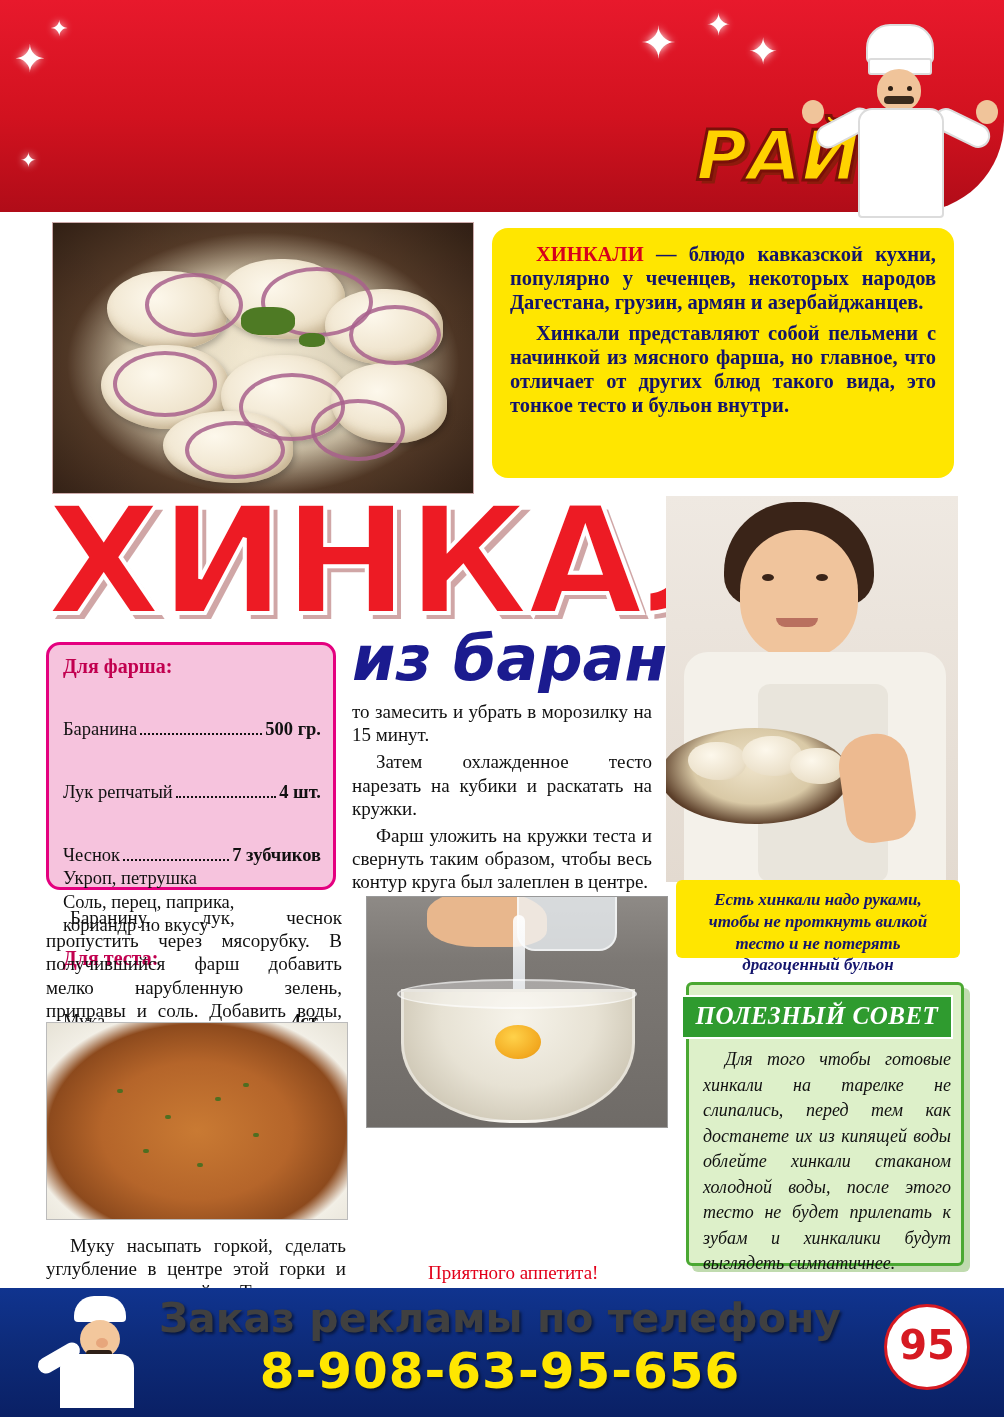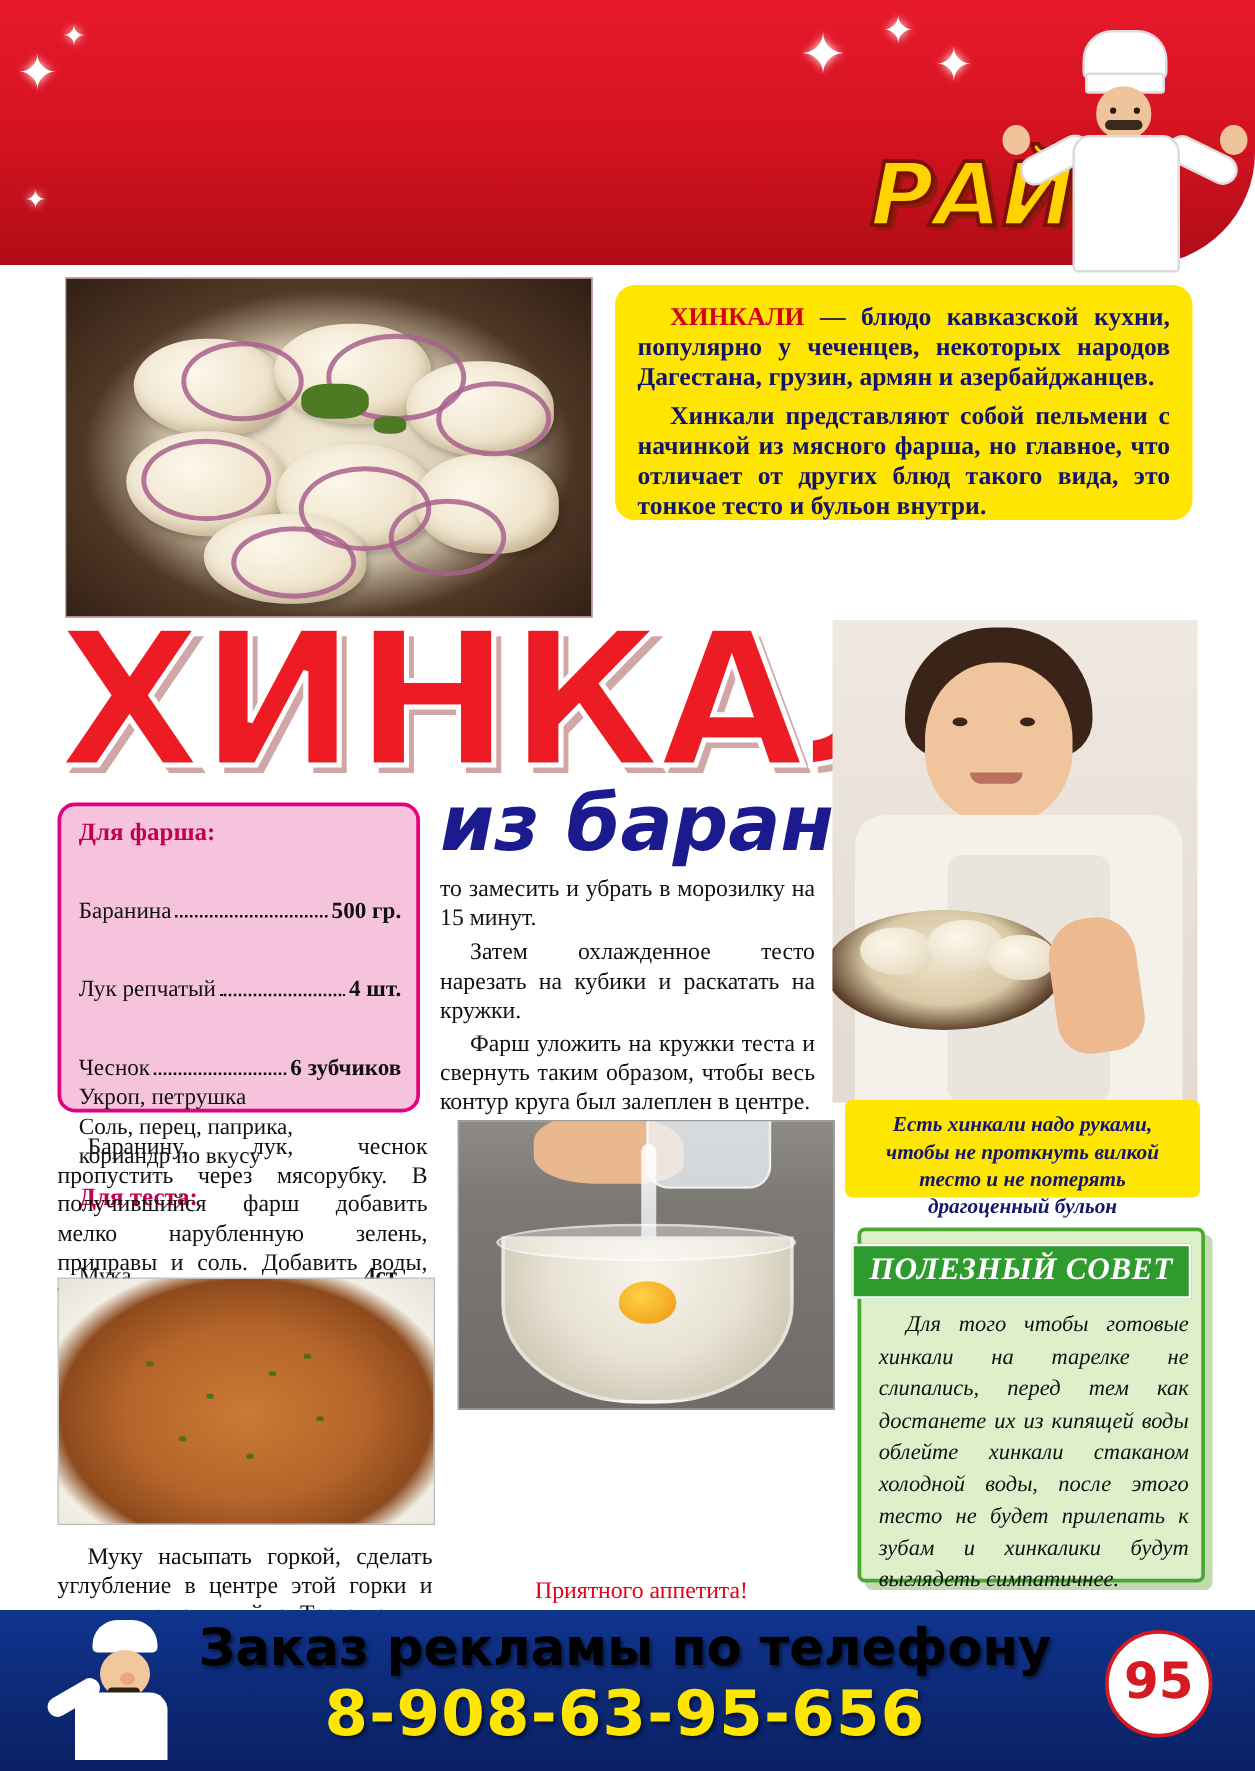--- a/index.html
+++ b/index.html
@@ -152,21 +152,21 @@
   .herb {
     position: absolute;
     background: #4e7a24;
     border-radius: 40%;
   }
 
   
   .intro-box {
     position: absolute;
     left: 492px; top: 228px;
-    width: 462px; height: 188px;
+    width: 462px; height: 250px;
     background: #ffe600;
     border-radius: 16px;
     padding: 14px 18px;
     box-sizing: border-box;
   }
   .intro-box p {
     margin: 0 0 6px 0;
     font-family: "Liberation Serif", serif;
     font-weight: bold;
     font-size: 20.5px;
@@ -427,21 +427,21 @@
     background: linear-gradient(180deg, #10348f 0%, #0d2a77 50%, #0a2065 100%);
   }
   .banner-line1 {
     position: absolute;
     left: 120px; top: 1294px;
     width: 760px;
     text-align: center;
     font-family: "DejaVu Sans", sans-serif;
     font-weight: bold;
     font-size: 41px;
-    color: #000000;
+    color: #404040;
     text-shadow: 2px 2px 3px rgba(0,0,0,.5);
   }
   .banner-line2 {
     position: absolute;
     left: 120px; top: 1342px;
     width: 760px;
     text-align: center;
     font-family: "DejaVu Sans", sans-serif;
     font-weight: bold;
     font-size: 50px;
@@ -555,21 +555,21 @@
       <span class="qty">500 гр.</span>
     </div>
     <div class="ing-row">
       <span class="nm">Лук репчатый</span>
       <span class="dots"></span>
       <span class="qty">4 шт.</span>
     </div>
     <div class="ing-row">
       <span class="nm">Чеснок</span>
       <span class="dots"></span>
-      <span class="qty">6 зубчиков</span>
+      <span class="qty">7 зубчиков</span>
     </div>
 
     <div class="ing-plain">Укроп, петрушка</div>
     <div class="ing-plain">Соль, перец, паприка,</div>
     <div class="ing-plain">кориандр по вкусу</div>
 
     <div class="ing-h" style="margin-top:10px;">Для теста:</div>
 
     <div class="ing-row">
       <span class="nm">Мука</span>

